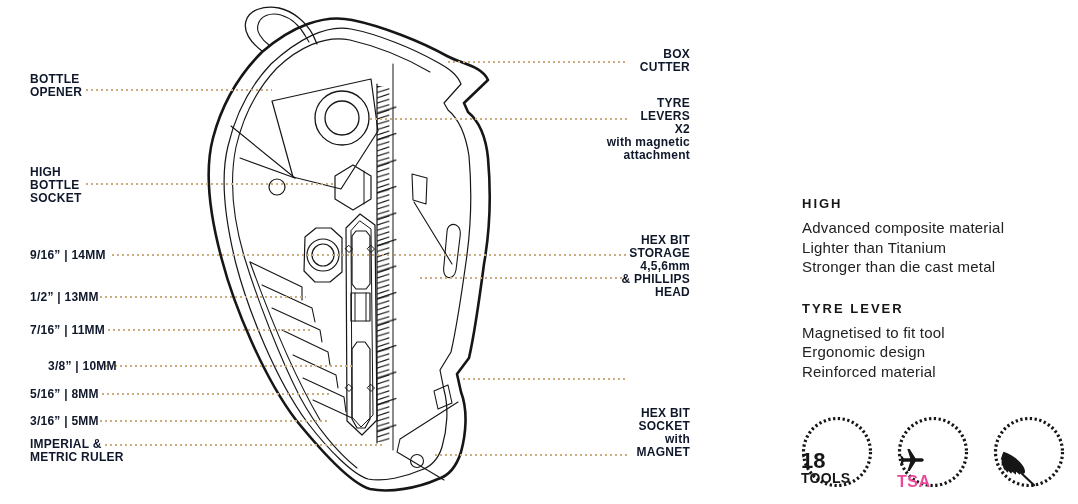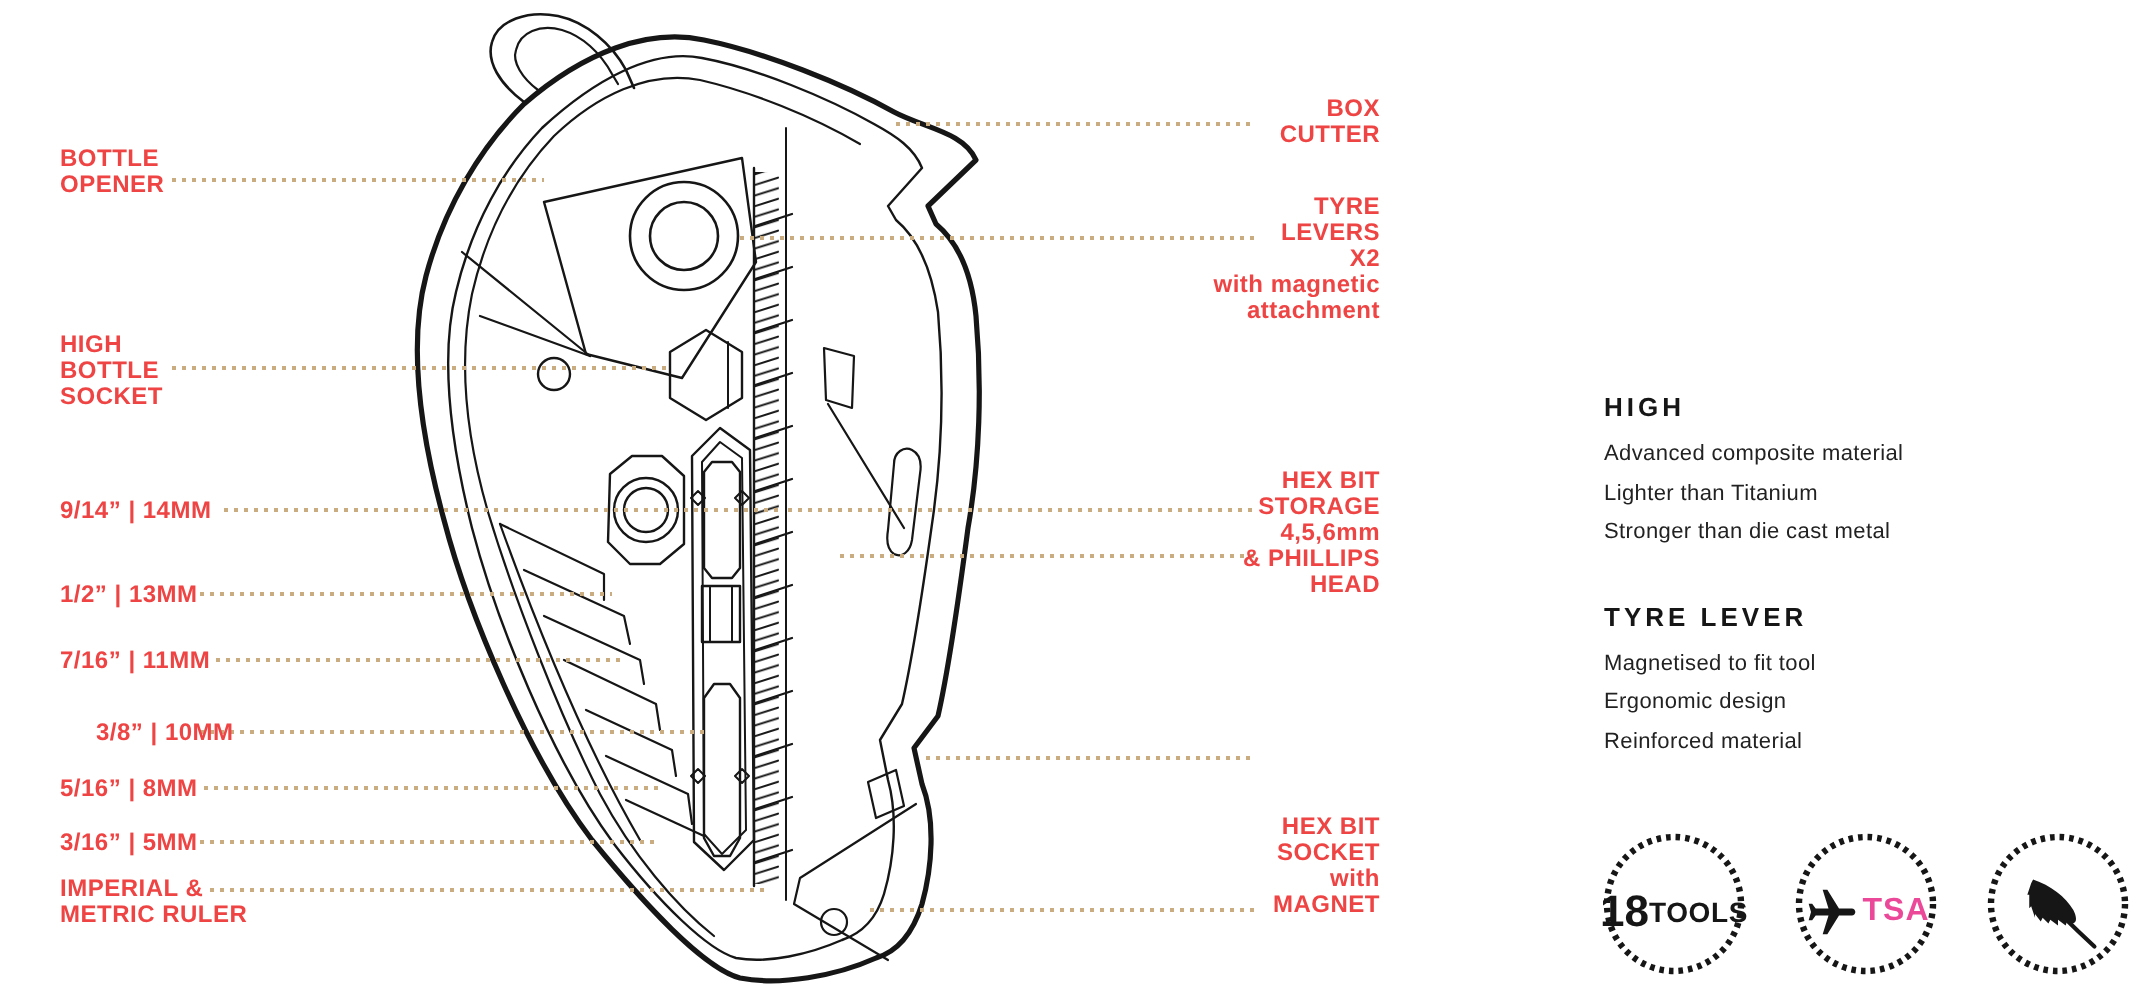--- a/index.html
+++ b/index.html
@@ -5,31 +5,31 @@
   html,body{margin:0;padding:0;background:#ffffff;}
   .stage{
     position:relative;width:1078px;height:504px;background:#ffffff;overflow:hidden;
     font-family:"Liberation Sans",sans-serif;color:#1c1c1c;
   }
   svg{display:block;}
   .tool-svg{position:absolute;left:185px;top:0;width:330px;height:504px;}
   .leader{position:absolute;height:2px;
     background:repeating-linear-gradient(to right,#c9ad80 0 2px,transparent 2px 5px);}
   .callout{position:absolute;font-weight:bold;font-size:12px;line-height:13px;
-    letter-spacing:.25px;white-space:pre-line;color:#ef4444;}
+    letter-spacing:.25px;white-space:pre-line;color:#0f172a;}
   .callout.right{width:150px;text-align:right;}
   .specs{position:absolute;left:802px;top:196px;width:230px;}
   .spec-section + .spec-section{margin-top:24px;}
   .spec-heading{font-weight:bold;font-size:13px;letter-spacing:2px;margin:0 0 7px 0;color:#161616;}
-  .spec-lines{font-size:11px;line-height:19.5px;letter-spacing:.2px;white-space:pre-line;color:#222;}
+  .spec-lines{font-size:15px;line-height:19.5px;letter-spacing:.2px;white-space:pre-line;color:#222;}
   .badges{position:absolute;left:801px;top:416px;display:flex;gap:24px;}
   .badge{position:relative;width:72px;height:72px;}
   .badge .ring{position:absolute;left:0;top:0;}
-  .badge .content{position:absolute;left:0;top:4px;width:72px;height:72px;display:flex;
-    flex-direction:row;align-items:center;justify-content:center;}
+  .badge .content{position:absolute;left:0;top:16px;width:72px;height:72px;display:flex;
+    flex-direction:column;align-items:flex-start;justify-content:center;}
   .badge-num{font-weight:bold;font-size:22px;line-height:20px;color:#161616;}
   .badge-word{font-weight:bold;font-size:14px;line-height:15px;letter-spacing:.3px;color:#161616;}
   .badge-tsa{font-weight:bold;font-size:16px;line-height:16px;letter-spacing:.5px;color:#ec4899;margin-top:0px;}
 </style>
 </head>
 <body>
 
 <div class="stage">
 
   <svg class="tool-svg" viewBox="185 0 330 504" fill="none" stroke="#161616" stroke-width="1.2" stroke-linejoin="round" stroke-linecap="round">
@@ -142,21 +142,21 @@
   <div class="leader" style="left:394px;top:254px;width:234px;"></div>
   <div class="leader" style="left:420px;top:277px;width:208px;"></div>
   <div class="leader" style="left:463px;top:378px;width:165px;"></div>
   <div class="leader" style="left:435px;top:454px;width:193px;"></div>
 
   <div class="callout" style="left:30px;top:73px;">BOTTLE
 OPENER</div>
   <div class="callout" style="left:30px;top:166px;">HIGH
 BOTTLE
 SOCKET</div>
-  <div class="callout" style="left:30px;top:249px;">9/14” | 14MM</div>
+  <div class="callout" style="left:30px;top:249px;">9/16” | 14MM</div>
   <div class="callout" style="left:30px;top:291px;text-align:right;">1/2” | 13MM</div>
   <div class="callout" style="left:30px;top:324px;">7/16” | 11MM</div>
   <div class="callout" style="left:30px;top:360px;margin-left:18px;">3/8” | 10MM</div>
   <div class="callout" style="left:30px;top:388px;">5/16” | 8MM</div>
   <div class="callout" style="left:30px;top:415px;">3/16” | 5MM</div>
   <div class="callout" style="left:30px;top:438px;">IMPERIAL &amp;
 METRIC RULER</div>
 
   <div class="callout right" style="left:540px;top:48px;">BOX
 CUTTER</div>

